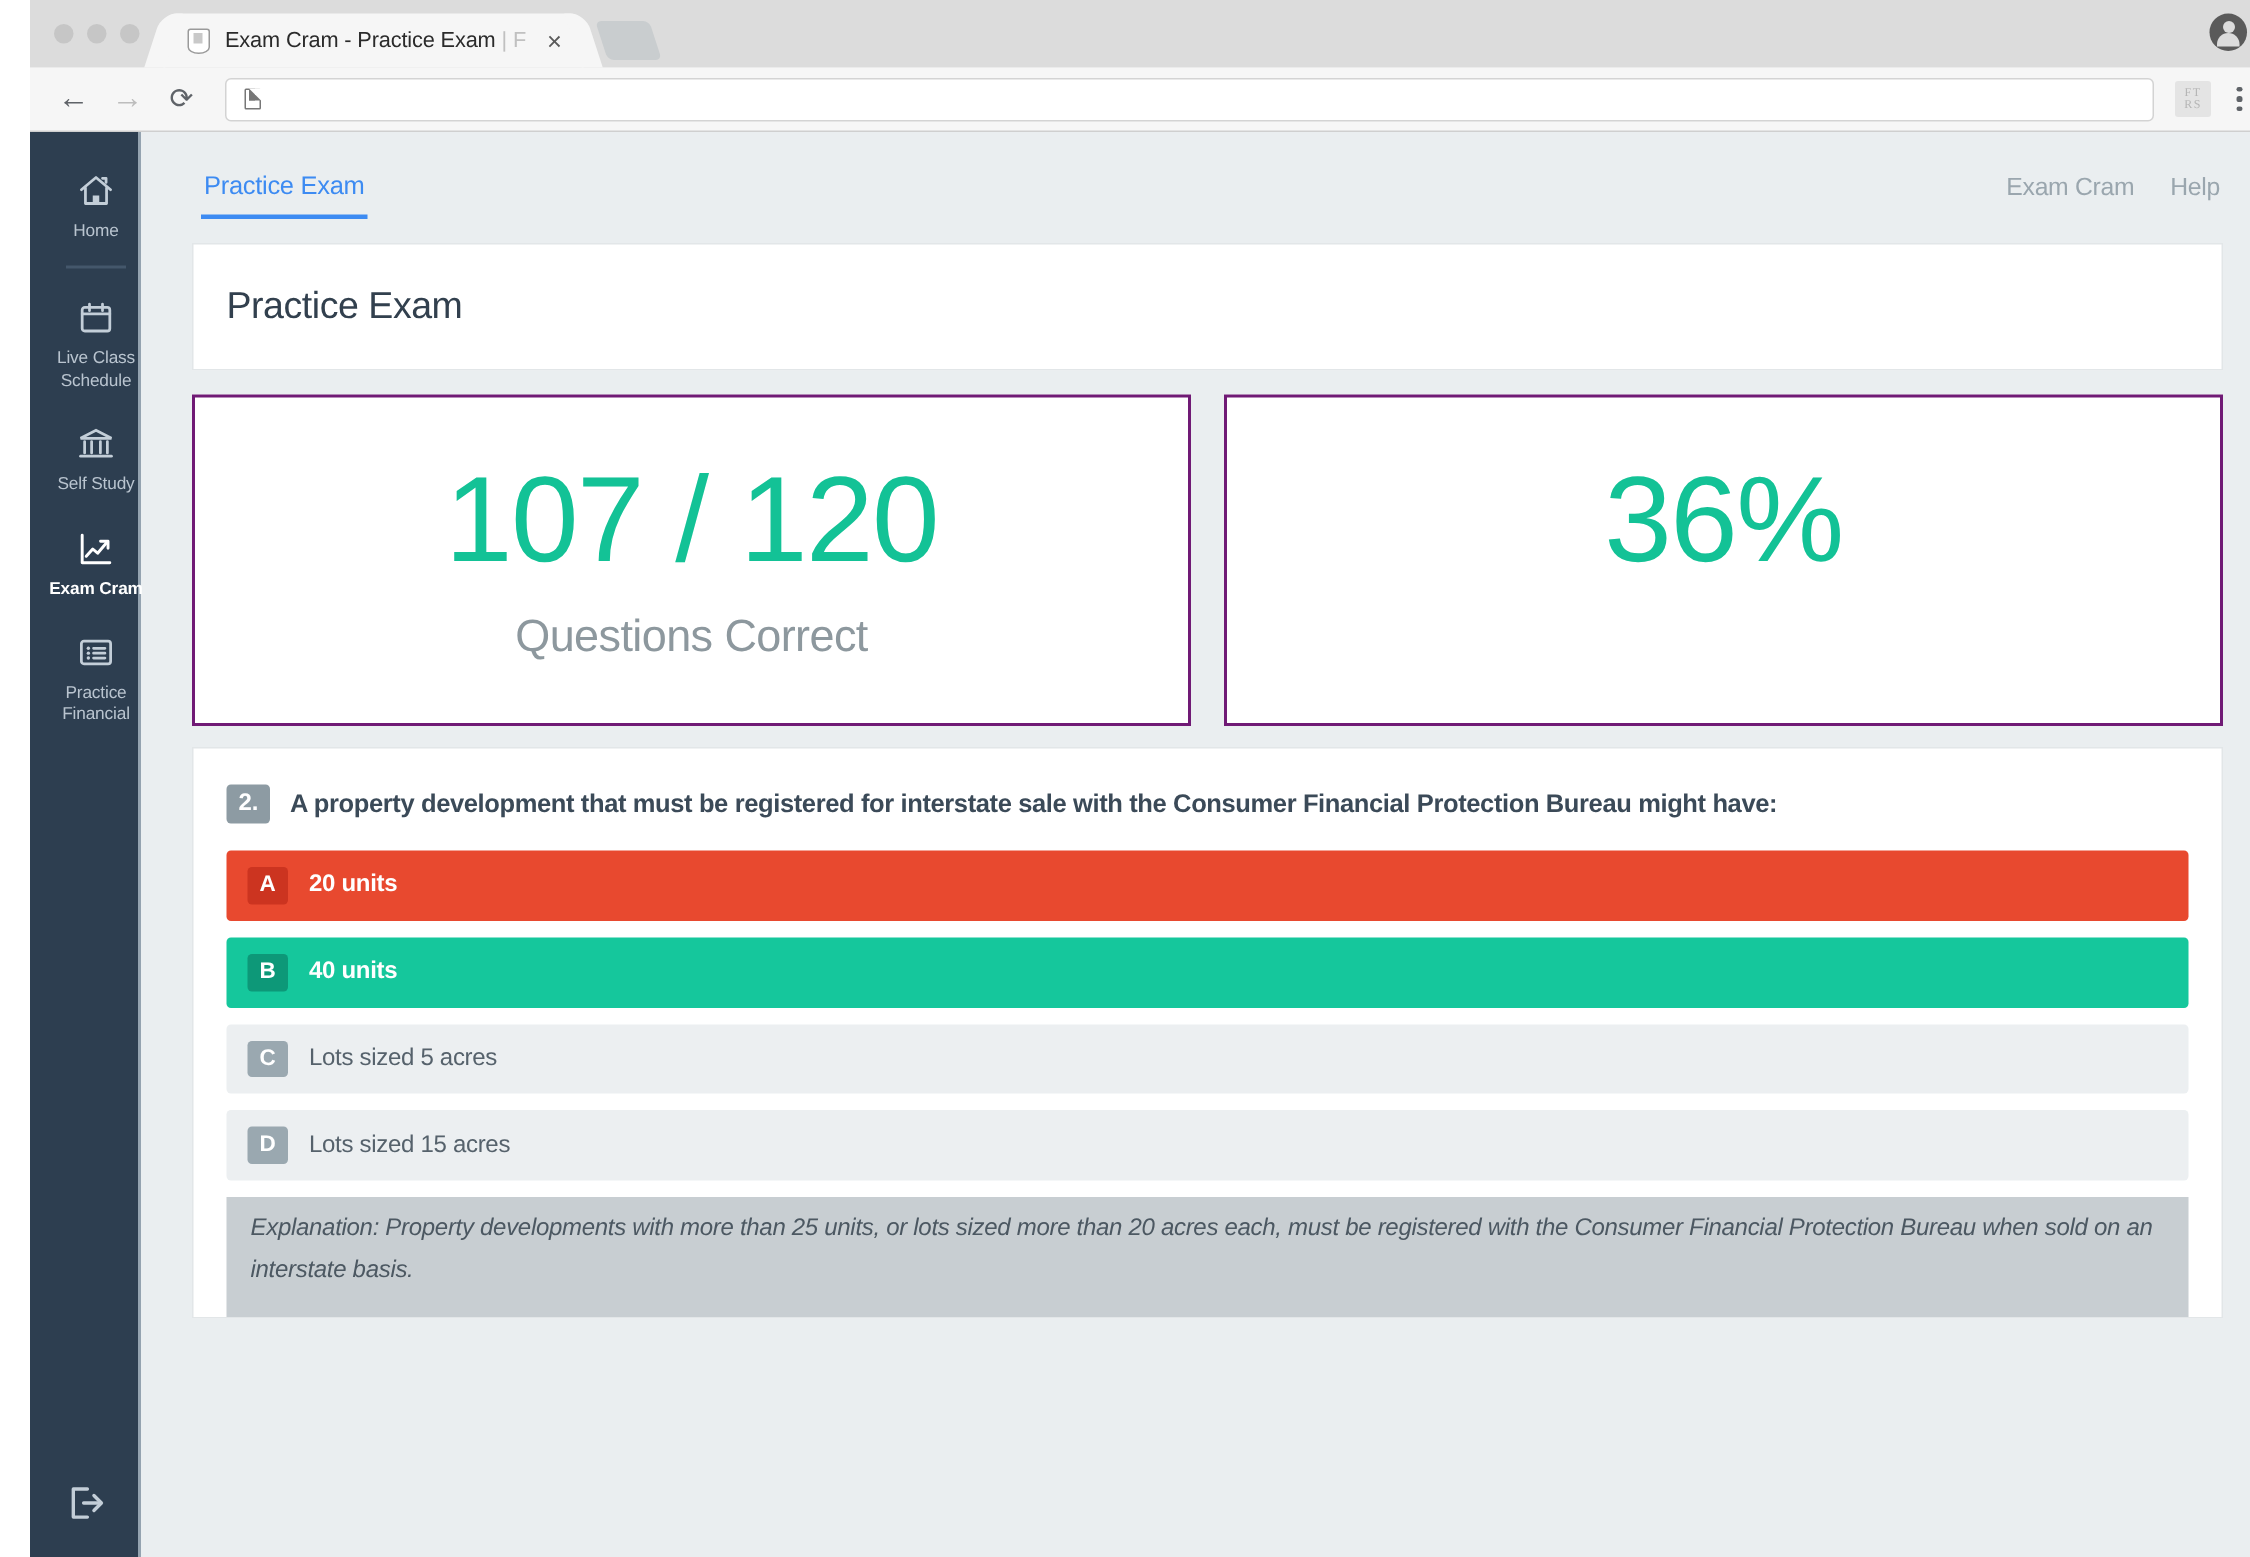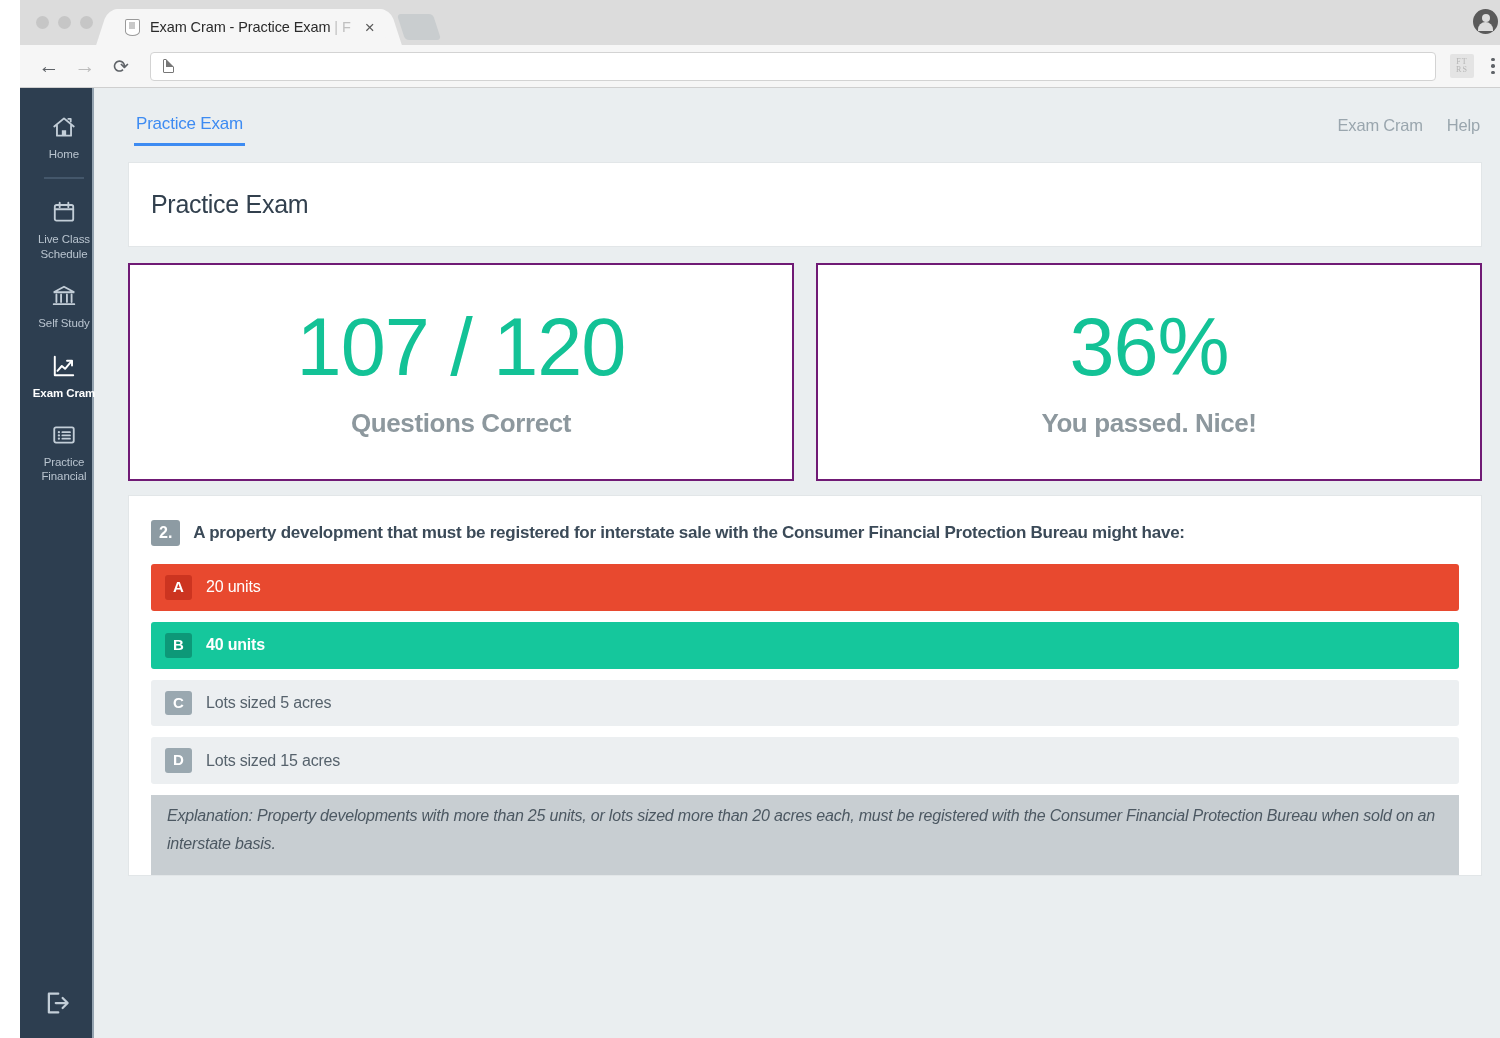--- a/index.html
+++ b/index.html
@@ -152,21 +152,21 @@
   .card-title { font-size: 25px; color: #32404e; font-weight: 400; letter-spacing: -0.3px; }
 
   .stats-row { display: flex; gap: 22px; margin-top: 16px; }
   .stat-card {
     flex: 1; background: #fff; border: 2px solid #701a75;
     padding: 42px 10px 40px; text-align: center;
   }
   .stat-big {
     font-size: 81px; color: #13c296; line-height: 1; font-weight: 400; letter-spacing: -1px;
   }
-  .stat-sub { font-size: 26px; color: #8d989e; margin-top: 20px; font-weight: 700; letter-spacing:-0.4px;}
+  .stat-sub { font-size: 30px; color: #8d989e; margin-top: 20px; font-weight: 400; letter-spacing:-0.4px;}
 
   .card.review-card { padding: 30px 0 30px 22px; margin-top: 14px; }
 
   .question-card {
     background: #ffffff; border: 1px solid #e2e6e8; margin-top: 14px;
     padding: 24px 22px 0 22px;
   }
   .q-head { display: flex; align-items: flex-start; gap: 13px; }
   .q-num {
     background: #8d9ba3; color: #ffffff; font-size: 16px; font-weight: 700;
@@ -183,21 +183,21 @@
     padding: 11px 14px; margin-bottom: 11px; border-radius: 3px; cursor: pointer;
   }
   .option .badge {
     font-size: 15px; font-weight: 700; border-radius: 3px; padding: 3px 8px;
     min-width: 27px; text-align: center; line-height: 1.25; flex: none;
   }
   .option .otext { font-size: 16px; letter-spacing: -0.2px; }
 
   .option.wrong { background: #e8492f; }
   .option.wrong .badge { background: #cc3420; color: #fff; }
-  .option.wrong .otext { color: #ffffff; font-weight: 400; }
+  .option.wrong .otext { color: #ffffff; font-weight: 700; }
 
   .option.right { background: #15c79c; }
   .option.right .badge { background: #0d9878; color: #fff; }
   .option.right .otext { color: #ffffff; font-weight: 700; }
 
   .option.plain { background: #eceff1; }
   .option.plain .badge { background: #9aa8b0; color: #fff; }
   .option.plain .otext { color: #56626c; font-weight: 400; }
 
   .explanation {
@@ -346,21 +346,20 @@
           <h1 class="card-title">Practice Exam</h1>
         </section>
 
         <section class="stats-row">
           <div class="stat-card">
             <div class="stat-big">107 / 120</div>
             <div class="stat-sub">Questions Correct</div>
           </div>
           <div class="stat-card">
             <div class="stat-big">36%</div>
-            <div class="stat-sub">You passed. Nice!</div>
           </div>
         </section>
 
 
         <section class="question-card">
           <div class="q-head">
             <span class="q-num">2.</span>
             <span class="q-text">A property development that must be registered for interstate sale with the Consumer Financial Protection Bureau might have:</span>
           </div>
 

